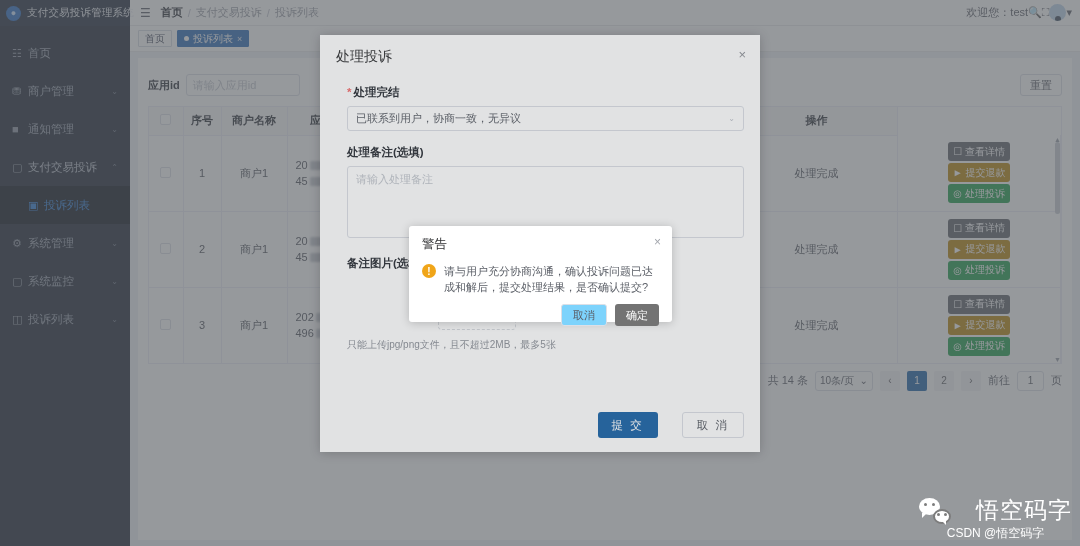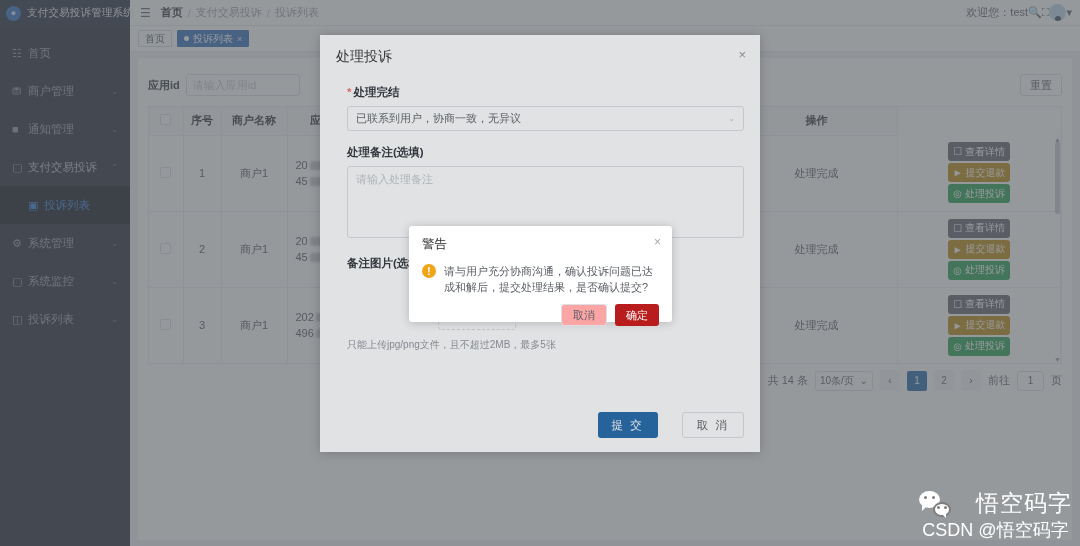--- a/index.html
+++ b/index.html
@@ -220,22 +220,22 @@
   .warn-content { display: flex; gap: 8px; margin-top: 10px; }
   .warn-icon {
     width: 14px; height: 14px; border-radius: 50%; background: #f0a519;
     color: #fff; font-size: 10px; font-weight: bold; flex: none;
     display: flex; align-items: center; justify-content: center; margin-top: 1px;
   }
   .warn-text { font-size: 11px; color: #5a5e66; line-height: 16px; }
   .warn-foot { display: flex; justify-content: flex-end; gap: 8px; margin-top: 9px; }
   .wbtn { height: 22px; padding: 0 11px; border-radius: 3px; font-size: 11px;
     display: flex; align-items: center; justify-content: center; cursor: pointer; }
-  .wbtn-plain { border: 1px solid #dcdfe6; background: #fca5a5; color: #5a5e66; }
-  .wbtn-primary { background: #b91c1c; color: #fff; }
+  .wbtn-plain { border: 1px solid #dcdfe6; background: #7dd3fc; color: #5a5e66; }
+  .wbtn-primary { background: #737373; color: #fff; }
 
   
   .watermark {
     position: absolute; right: 8px; bottom: 4px; z-index: 30;
     display: flex; flex-direction: column; align-items: center; gap: 0;
     color: #ffffff; pointer-events: none;
   }
   .wm-row { display: flex; align-items: center; gap: 25px; }
   .wm-logo { position: relative; width: 32px; height: 26px; }
   .wm-b1 {
@@ -249,21 +249,21 @@
   .wm-b2 {
     position: absolute; right: 0; bottom: 0; width: 18px; height: 15px;
     background: #fff; border-radius: 50%; border: 2px solid #7d7d7d;
   }
   .wm-b2:after {
     content: ""; position: absolute; right: 3px; bottom: -3px;
     border-right: 4px solid #fff; border-bottom: 4px solid transparent;
   }
   .wm-dot { position: absolute; width: 3px; height: 3px; border-radius: 50%; background: #7d7d7d; }
   .wm-title { font-size: 23px; letter-spacing: 1px; }
-  .wm-sub { font-size: 18px; margin-top: -1px; }
+  .wm-sub { font-size: 12px; margin-top: -1px; }
 </style>
 </head>
 <body>
 
 <div class="sidebar">
   <div class="logo-row">
     <span class="logo-mark">●</span>
     <span class="logo-text">支付交易投诉管理系统</span>
   </div>
   <div class="menu">

